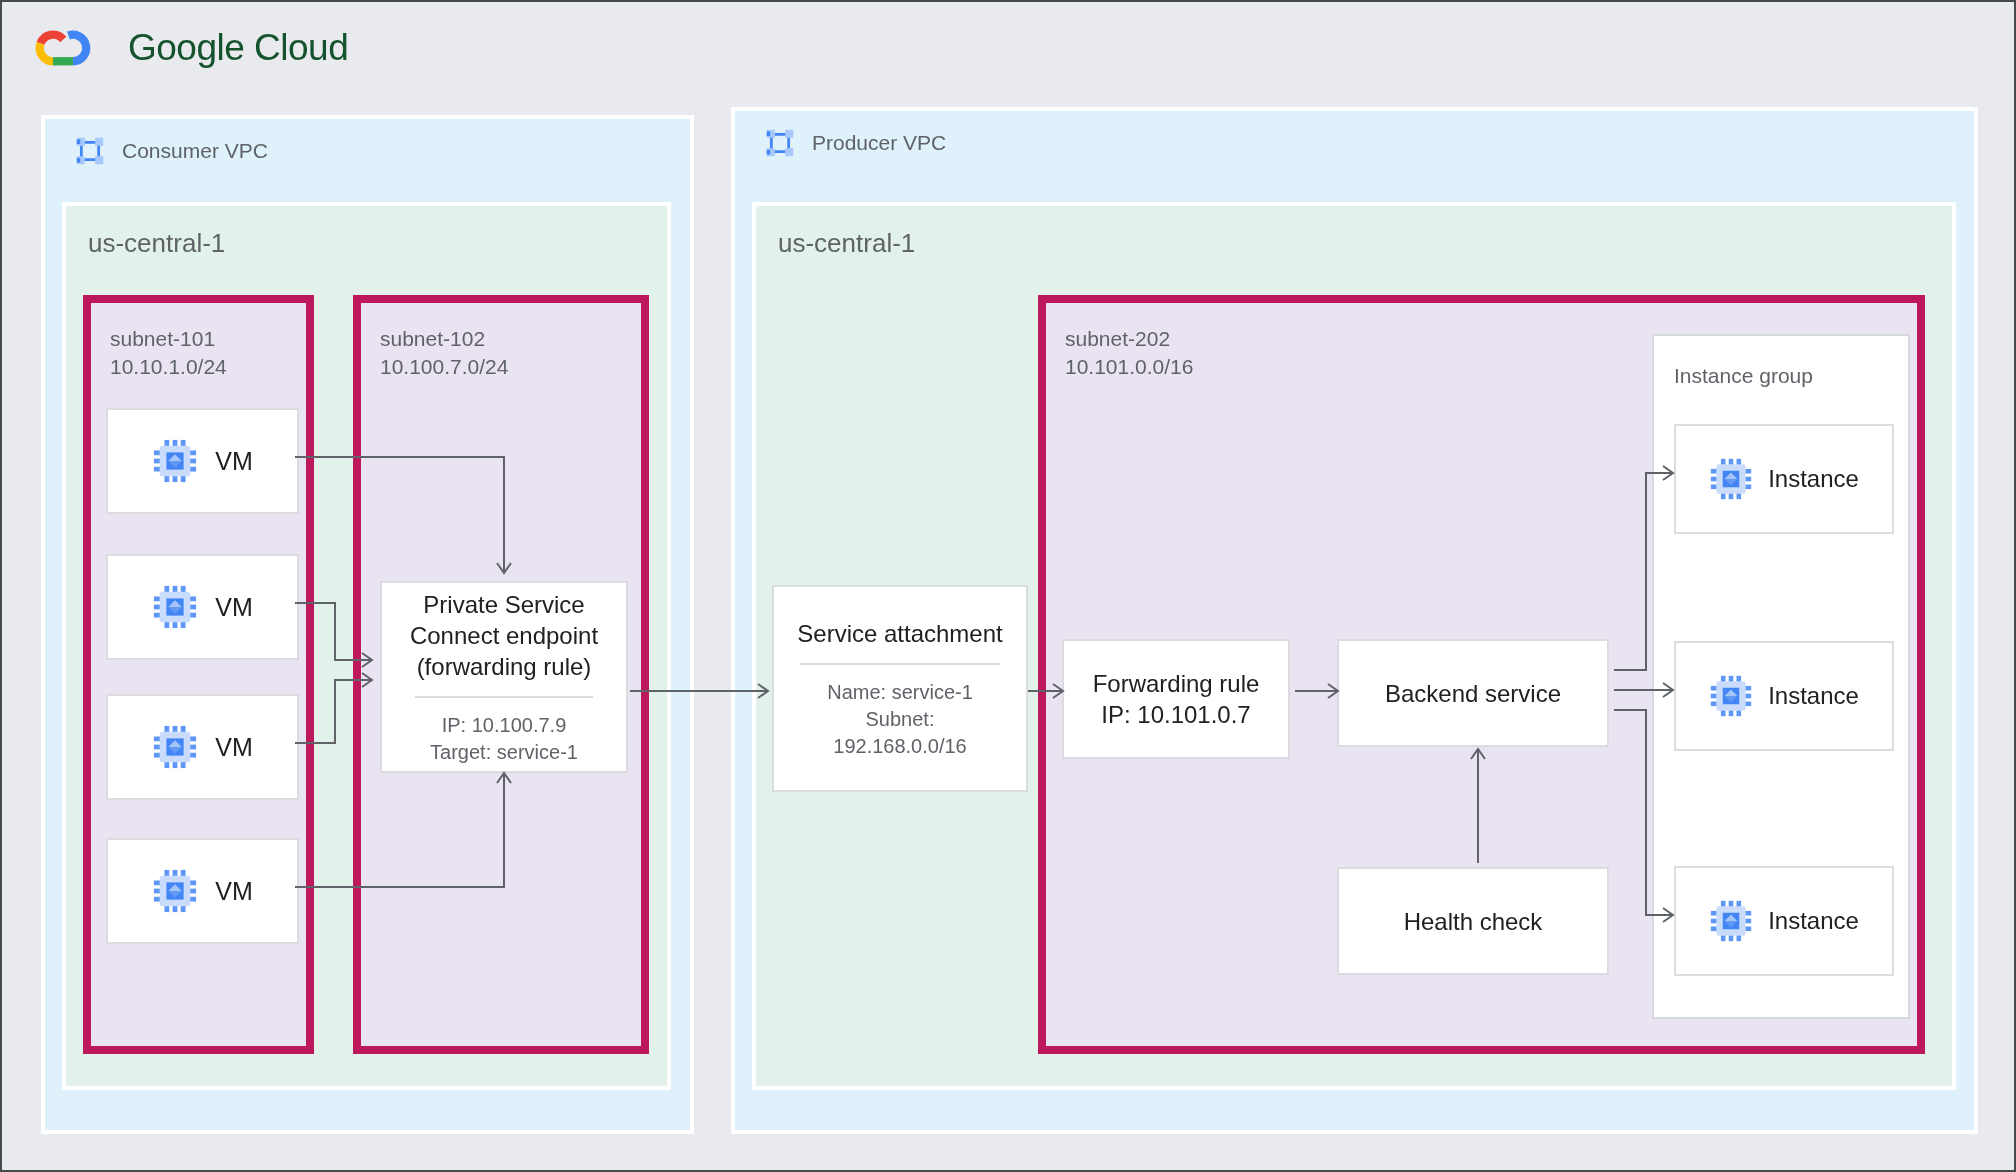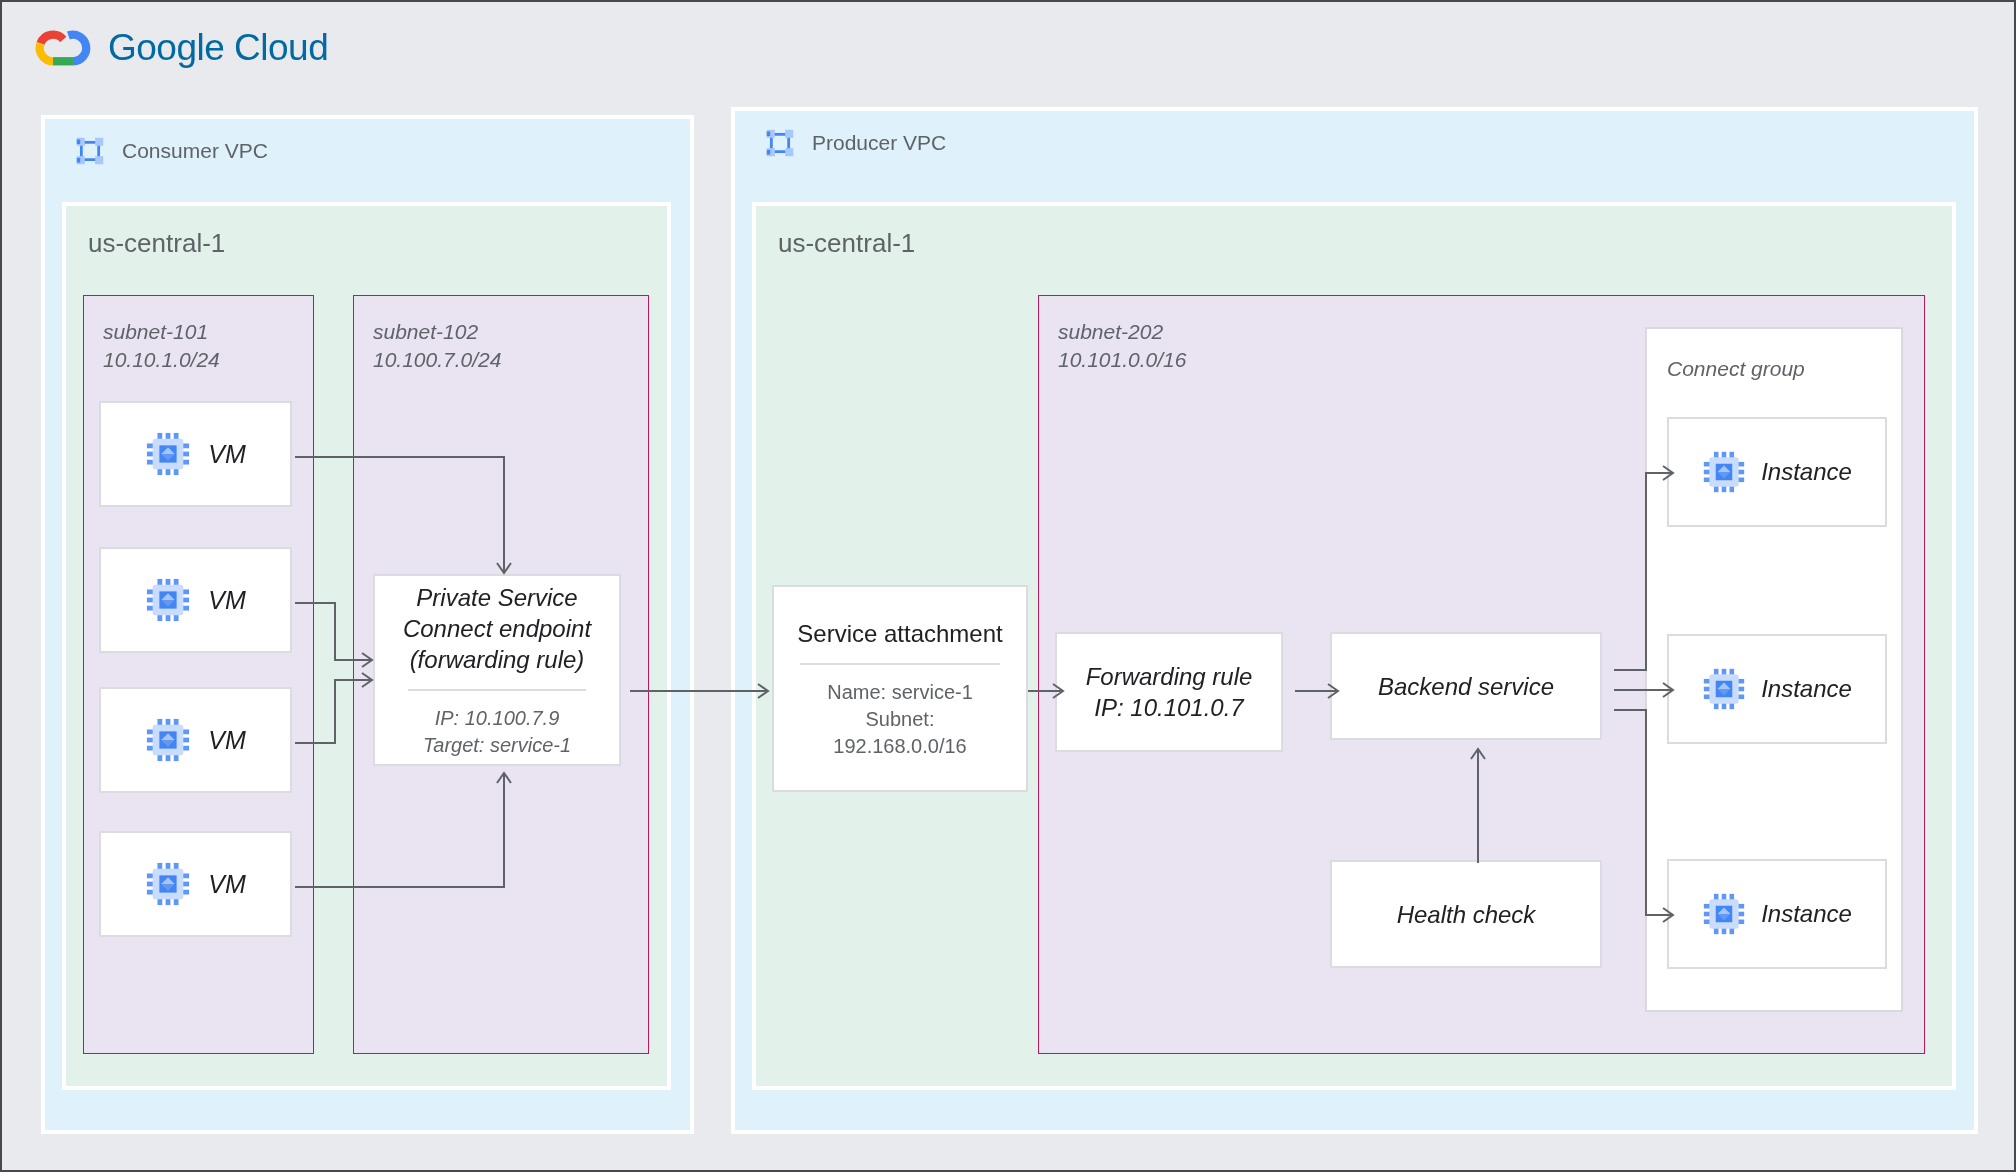--- a/index.html
+++ b/index.html
@@ -4,28 +4,28 @@
 <style>
   html,body{margin:0;padding:0;background:#cfd3d8;}
   *{box-sizing:border-box;}
   #canvas{
     position:relative;width:2016px;height:1172px;
     background:#E8EAED;border:2px solid #454a4d;overflow:hidden;
     font-family:"Liberation Sans", sans-serif;color:#202124;
   }
   
   .logo{position:absolute;left:30px;top:22px;display:flex;align-items:center;gap:14px;}
-  .logo-text{font-size:37px;color:#0369a1;letter-spacing:-0.5px;}
+  .logo-text{font-size:37px;color:#14532d;letter-spacing:-0.5px;margin-left:20px;}
   
   .vpc{position:absolute;background:#DFF1FB;border:4px solid #ffffff;}
   .vpc-header{position:absolute;left:30px;top:17px;display:flex;align-items:center;gap:17px;}
   .vpc-label{font-size:21px;color:#5F6368;}
   .region{position:absolute;background:#E2F1E9;border:4px solid #ffffff;}
   .region-label{position:absolute;left:22px;top:22px;font-size:26px;color:#5F6368;}
-  .subnet{position:absolute;background:#EAE4F2;border:1px solid #be185d;font-style:italic;}
+  .subnet{position:absolute;background:#EAE4F2;border:8px solid #be185d;}
   .subnet-label{position:absolute;left:19px;top:22px;font-size:21px;color:#5F6368;line-height:28px;}
   
   .node{position:absolute;background:#ffffff;border:2px solid #DADCE0;
         display:flex;flex-direction:column;align-items:center;justify-content:center;}
   .node-title{font-size:24px;color:#202124;text-align:center;line-height:31px;}
   .node-sub{font-size:20px;color:#5F6368;text-align:center;line-height:27px;}
   .divider{height:0;border-top:2px solid #DADCE0;margin:14px auto;}
   .leaf{position:absolute;background:#ffffff;border:2px solid #DADCE0;
         display:flex;align-items:center;justify-content:center;gap:17px;}
   .leaf-label{font-size:25px;color:#202124;}
@@ -168,21 +168,21 @@
 
         <div class="node" style="left:291px;top:564px;width:272px;height:108px;">
           <div class="node-title">Health check</div>
         </div>
 
         <div class="node" style="left:291px;top:336px;width:272px;height:108px;">
           <div class="node-title">Backend service</div>
         </div>
 
         <div class="igroup" style="left:606px;top:31px;width:258px;height:685px;">
-          <div class="igroup-label">Connect group</div>
+          <div class="igroup-label">Instance group</div>
           <div class="leaf" style="left:20px;top:88px;width:220px;height:110px;gap:15px;">
             <svg width="44" height="44" viewBox="0 0 48 48">
                 <use href="#gce-chip"></use>
               </svg>
             <span class="leaf-label" style="font-size:24px;">Instance</span>
           </div>
           <div class="leaf" style="left:20px;top:305px;width:220px;height:110px;gap:15px;">
             <svg width="44" height="44" viewBox="0 0 48 48">
                 <use href="#gce-chip"></use>
               </svg>

